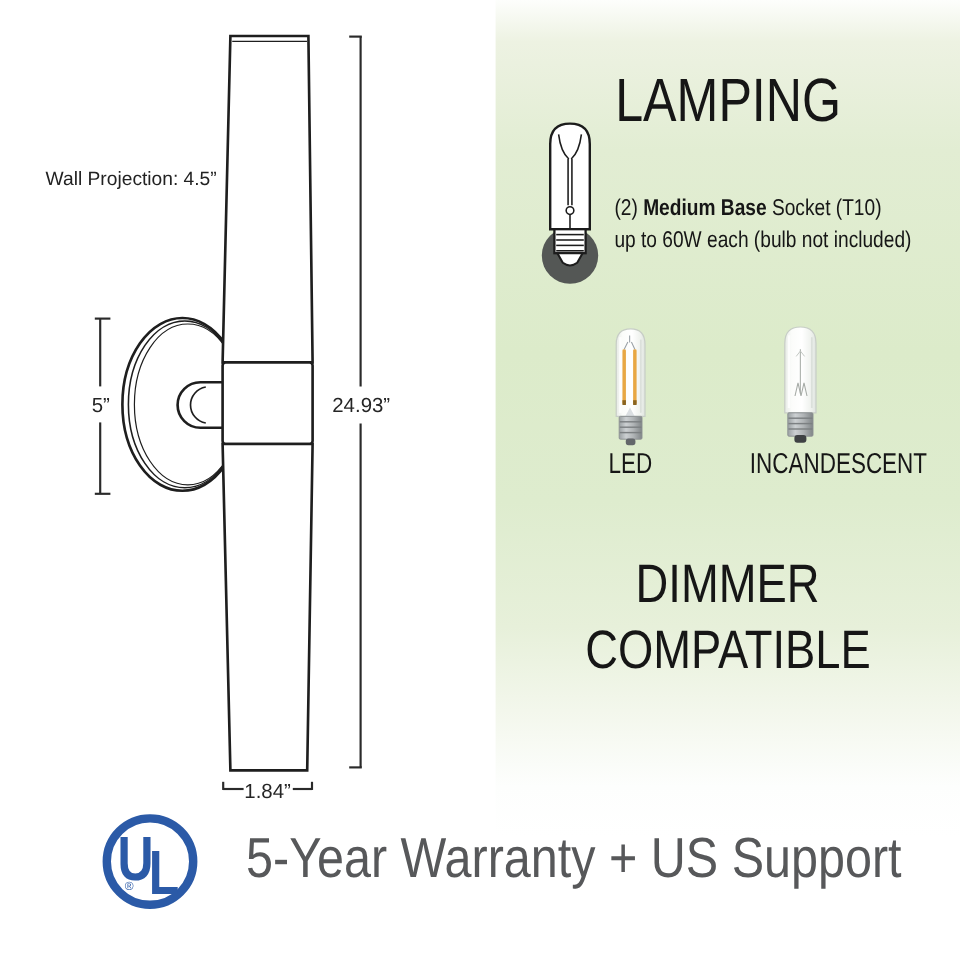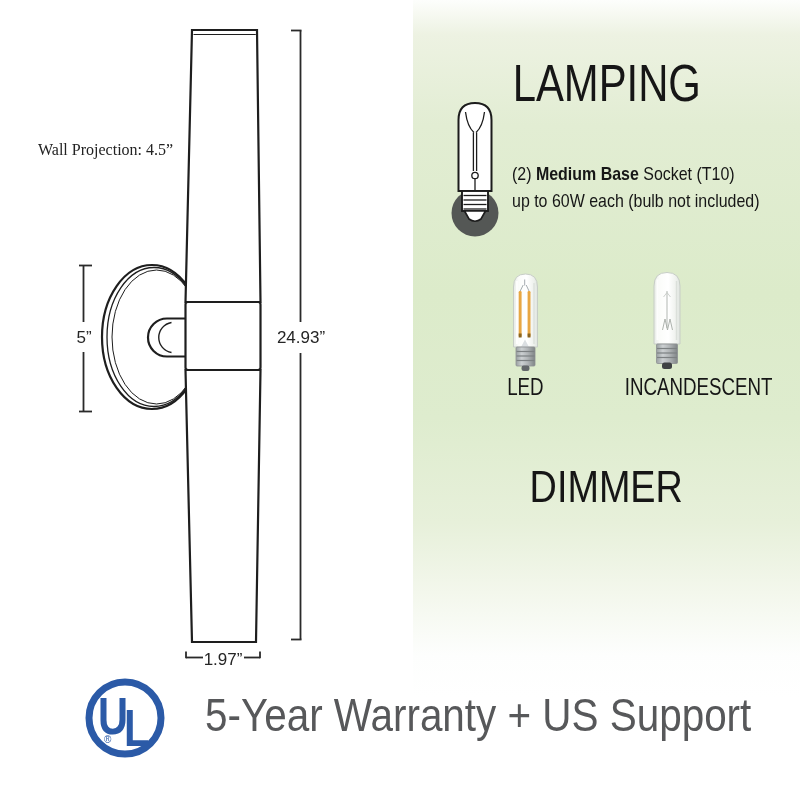--- a/index.html
+++ b/index.html
@@ -20,21 +20,21 @@
   .blacktxt { color:#161616; }
   .dimlabel { font-size:17px; color:#252525; text-align:center; }
   .title    { font-size:51px; line-height:51px; letter-spacing:0; }
   .sockline { font-size:19px; line-height:19px; }
   .bulblabel{ font-size:24px; }
   .bulblabel .cxc { transform:scaleX(0.78); }
   .dimmer   { font-size:45px; line-height:55px; text-align:center; }
   .footer-text { font-size:47px; line-height:47px; color:#57585a; }
   .ul-letter { font-weight:bold; color:#2b5aa7; font-size:52px; line-height:52px;
                display:inline-block; transform:scaleX(0.8); transform-origin:0 0; }
-  .wallproj { font-size:16px; color:#222222;font-family:Liberation Serif, serif; }
+  .wallproj { font-size:16px; color:#222222; }
   .reg { font-size:10px; color:#2b5aa7; }
 </style>
 </head>
 <body>
 
 <div id="stage">
 
   <div id="panel-bg" class="abs"></div>
 
   <svg class="abs layer" width="800" height="800" viewBox="0 0 800 800">
@@ -165,21 +165,21 @@
 
     <circle cx="125" cy="718" r="36" fill="#ffffff" stroke="#2b5aa7" stroke-width="7"></circle>
   </svg>
 
   <div class="abs wallproj" style="left:38px; top:141px;">Wall Projection: 4.5”</div>
 
   <div class="abs dimlabel" style="left:66px; top:328px; width:36px;">5”</div>
 
   <div class="abs dimlabel" style="left:270px; top:328px; width:62px;">24.93”</div>
 
-  <div class="abs dimlabel" style="left:192px; top:650px; width:62px;">1.97”</div>
+  <div class="abs dimlabel" style="left:192px; top:650px; width:62px;">1.84”</div>
 
   <div class="abs title blacktxt" style="left:413px; top:58px; width:387px; text-align:center; box-sizing:border-box;">
     <span class="cxc" style="transform:scaleX(0.82);">LAMPING</span>
   </div>
 
   <div class="abs sockline blacktxt" style="left:512px; top:164px;">
     <span class="cx"><span>(2) </span><b>Medium Base</b><span> Socket (T10)</span></span>
   </div>
   <div class="abs sockline blacktxt" style="left:512px; top:191px;">
     <span class="cx">up to 60W each (bulb not included)</span>
@@ -187,20 +187,21 @@
 
   <div class="abs bulblabel blacktxt" style="left:495px; top:373px; width:61px; text-align:center;">
     <span class="cxc">LED</span>
   </div>
   <div class="abs bulblabel blacktxt" style="left:604px; top:373px; width:120px; text-align:right;">
     <span class="cxc">INCANDESCENT</span>
   </div>
 
   <div class="abs dimmer blacktxt" style="left:413px; top:459px; width:387px;">
     <div><span class="cxc">DIMMER</span></div>
+    <div><span class="cxc">COMPATIBLE</span></div>
   </div>
 
   <div class="abs ul-letter" style="left:98px; top:690px;">U</div>
   <div class="abs ul-letter" style="left:124px; top:702px;">L</div>
   <div class="abs reg" style="left:104px; top:734px;">®</div>
 
   <div class="abs footer-text" style="left:205px; top:691px;">
     <span class="cx" style="transform:scaleX(0.86);">5-Year Warranty + US Support</span>
   </div>
 

